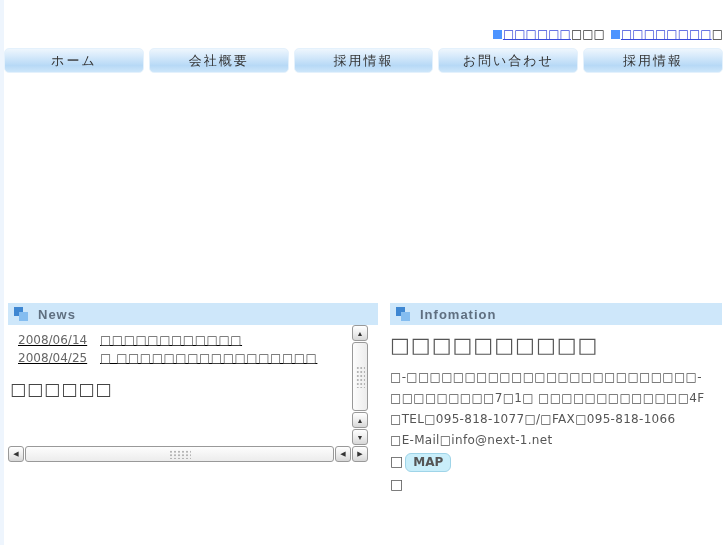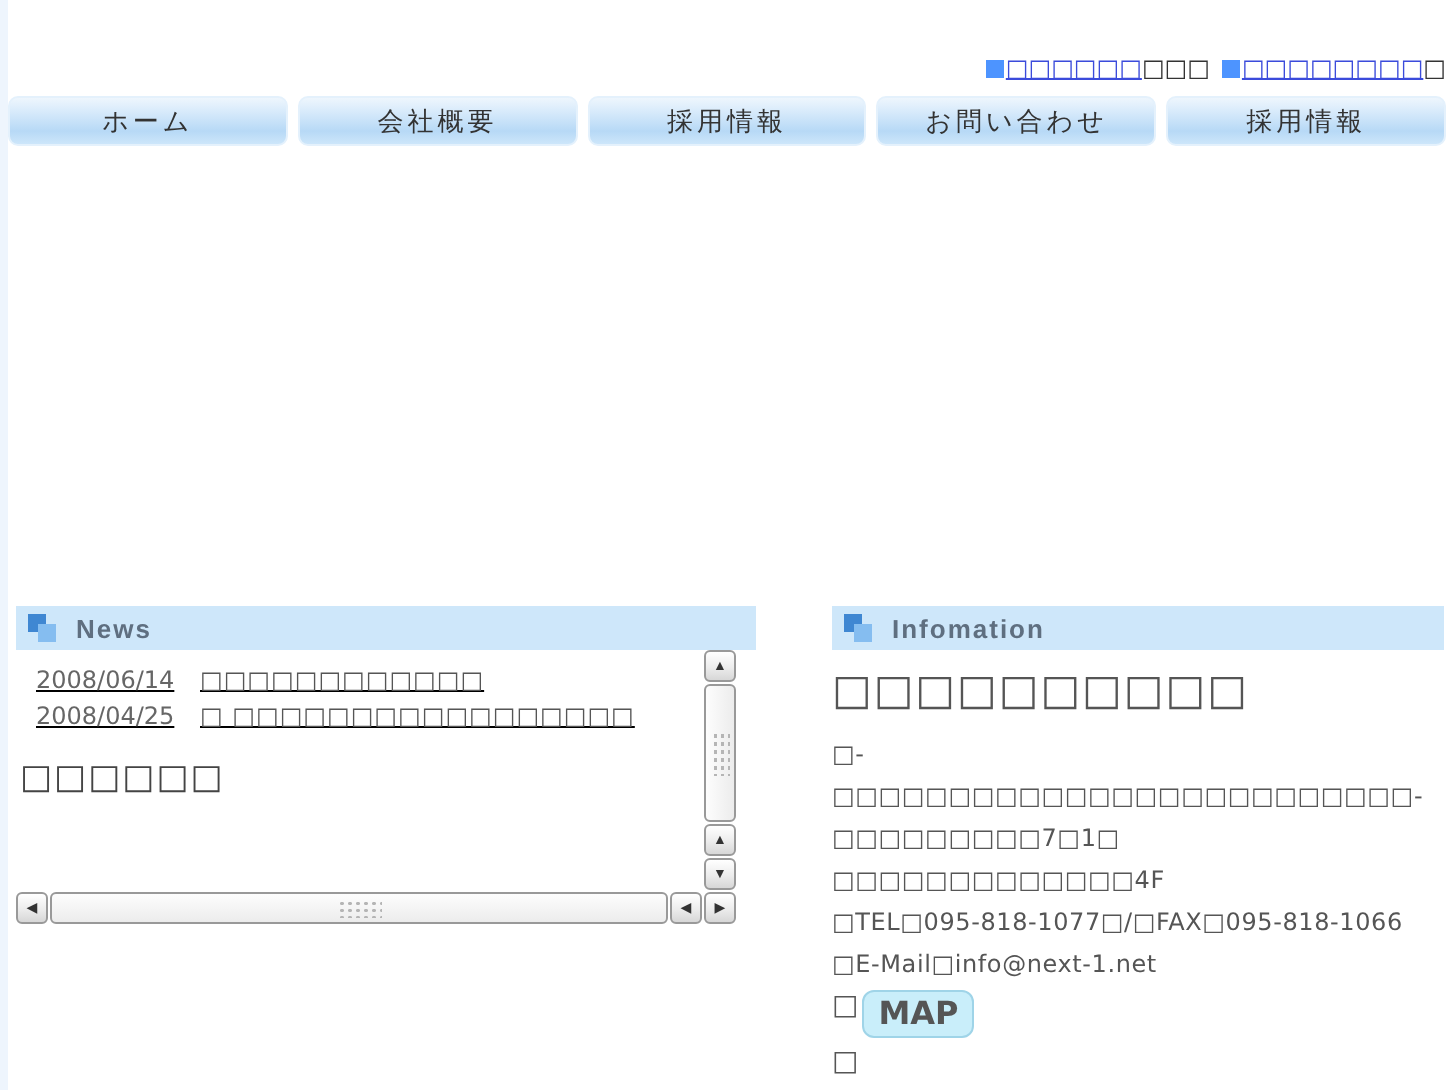--- a/index.html
+++ b/index.html
@@ -26,21 +26,21 @@
   .nav { display:flex; gap:5px; padding:0 4px; height:27px; }
   .nav-btn { flex:1; height:25px; border-radius:5px; border:1px solid #e4f1fc;
              background:linear-gradient(180deg,#eef6fd 0%,#d9ebfb 28%,#b7d9f6 72%,#cde6fa 100%);
              display:flex; align-items:center; justify-content:center;
              font-size:13px; color:#333; letter-spacing:2px; cursor:pointer; }
 
   
   .main-banner { height:228px; background:#fff; }
 
   
-  .columns { display:flex; margin:0 5px 0 8px;gap:26px; }
+  .columns { display:flex; margin:0 5px 0 8px; }
   .col-news { width:370px; }
   .col-info { flex:1; margin-left:12px; }
   .section-bar { height:22px; background:#cee7fa; display:flex; align-items:center; padding-left:6px; }
   .sq-icon { position:relative; width:14px; height:14px; margin-right:10px; }
   .sq-icon .sq-a { position:absolute; left:0; top:0; width:9px; height:9px; background:#3f87d2; }
   .sq-icon .sq-b { position:absolute; right:0; bottom:0; width:9px; height:9px; background:#85bdf0; }
   .section-title { font-size:13px; font-weight:bold; color:#5f6f80; letter-spacing:1px; }
 
   
   .news-body { display:flex; width:360px; height:120px; }
@@ -71,21 +71,21 @@
   .vscroll .sc-btn:first-child { margin-bottom:1px; }
   .hscroll .sc-btn:first-child { margin-right:1px; }
 
   
   .info-content { padding-top:8px; font-family:"DejaVu Sans", sans-serif; color:#555; }
   .info-heading { font-size:21px; color:#555; letter-spacing:1px; margin-bottom:10px; }
   .info-line { font-size:12px; line-height:21px; letter-spacing:0.3px; color:#555; }
   .map-row { display:flex; align-items:flex-start; margin-top:2px; font-size:14px; }
   .map-btn { display:inline-block; margin-left:2px; padding:1px 7px 2px 7px;
              background:#c9eefa; border:1px solid #9fd4e8; border-radius:6px;
-             font-size:16px; font-weight:bold; color:#555; cursor:pointer; }
+             font-size:12px; font-weight:bold; color:#555; cursor:pointer; }
   .info-trailing { font-size:14px; margin-top:4px; }
 
   
   .footer { margin-top:26px; height:24px;
             background:linear-gradient(180deg,#f2f8fe 0%,#cde4fa 30%,#a9cff6 70%,#bddbf8 100%);
             display:flex; align-items:center; justify-content:flex-end; padding-right:12px; }
   .footer-text { font-size:12px; color:#8a8a8a; letter-spacing:0.5px; }
 </style>
 </head>
 <body>

